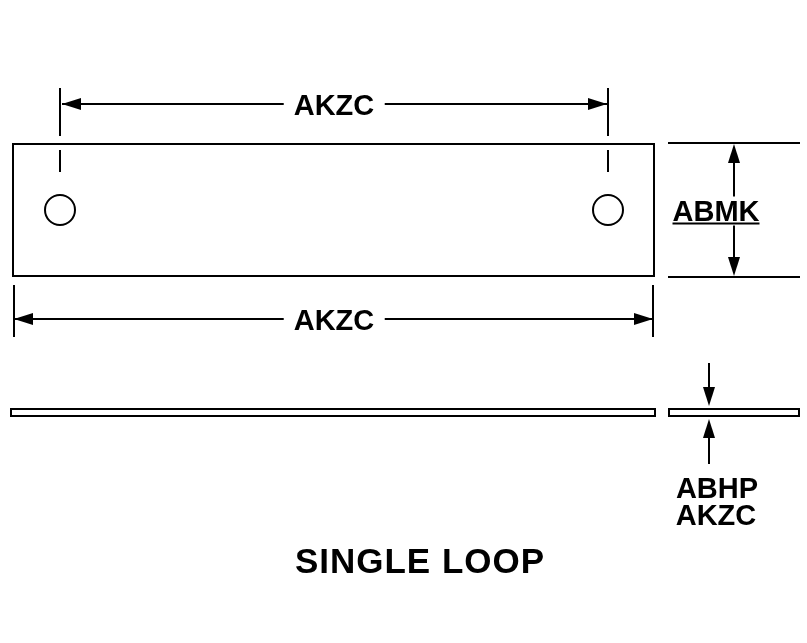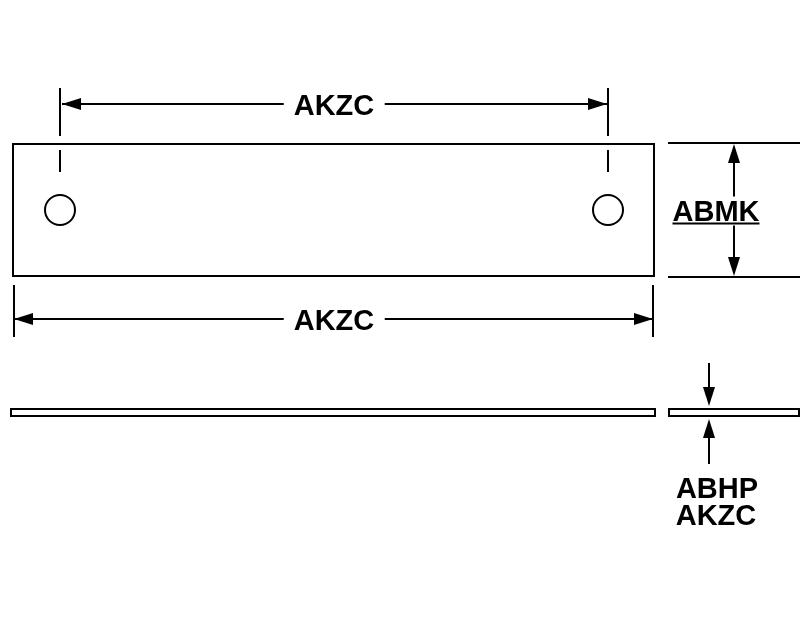--- a/index.html
+++ b/index.html
@@ -98,14 +98,15 @@
   <div class="rect-outline" style="left:668px; top:408px; width:132px; height:9px;"></div>
 
   <div class="vline" style="left:708px; top:363px; height:28px;"></div>
   <div class="arrow arrow-down" style="left:703px; top:387px;"></div>
   <div class="arrow arrow-up" style="left:703px; top:419px;"></div>
   <div class="vline" style="left:708px; top:436px; height:28px;"></div>
 
   <div class="dim-label no-bg" style="left:717px; top:488px;">ABHP</div>
   <div class="dim-label no-bg" style="left:716px; top:515px;">AKZC</div>
 
+  <div class="title" style="left:420px; top:561px;">SINGLE LOOP</div>
 
 </div>
 
 </body></html>

